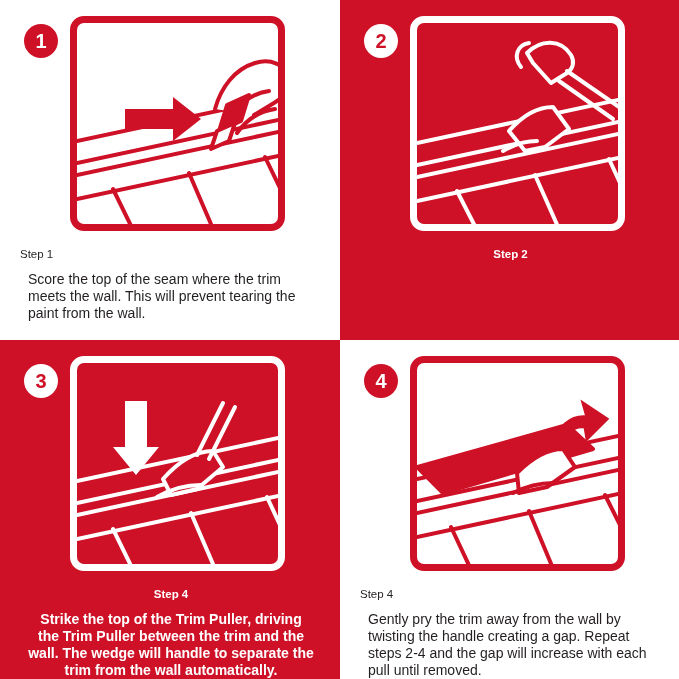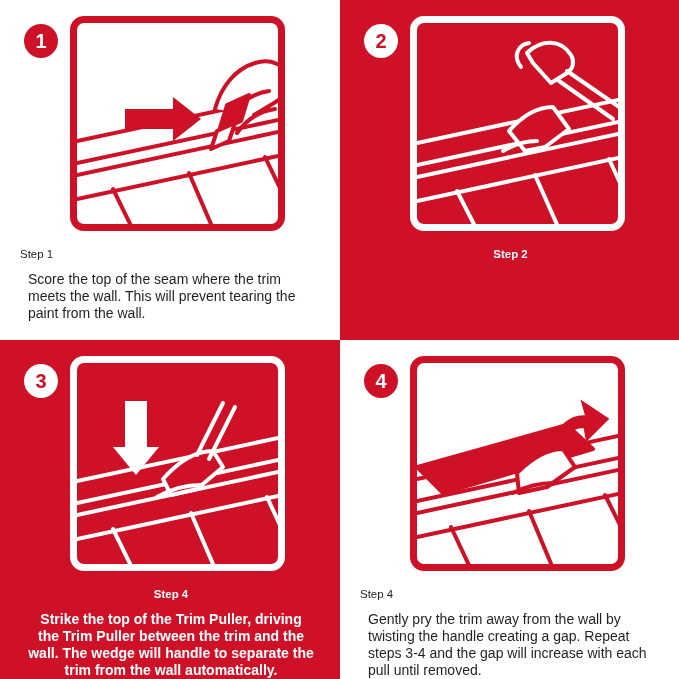--- a/index.html
+++ b/index.html
@@ -229,17 +229,17 @@
 
           <g fill="#ce1126" stroke="#ce1126" stroke-width="3">
             <path d="M136 84 c4 -20 18 -32 34 -30 l-4 -14 l24 16 l-20 20 l-2 -12 c-12 -2 -22 8 -24 22 z"></path>
           </g>
         </svg>
       </div>
       <div class="badge">4</div>
     </div>
     <div class="caption">
       <p class="cap-title">Step 4</p>
-      <p class="cap-body">Gently pry the trim away from the wall by twisting the handle creating a gap. Repeat steps 3-4 and the gap will increase with each pull until removed.</p>
+      <p class="cap-body">Gently pry the trim away from the wall by twisting the handle creating a gap. Repeat steps 2-4 and the gap will increase with each pull until removed.</p>
     </div>
   </div>
 
 </div>
 
 </body></html>

